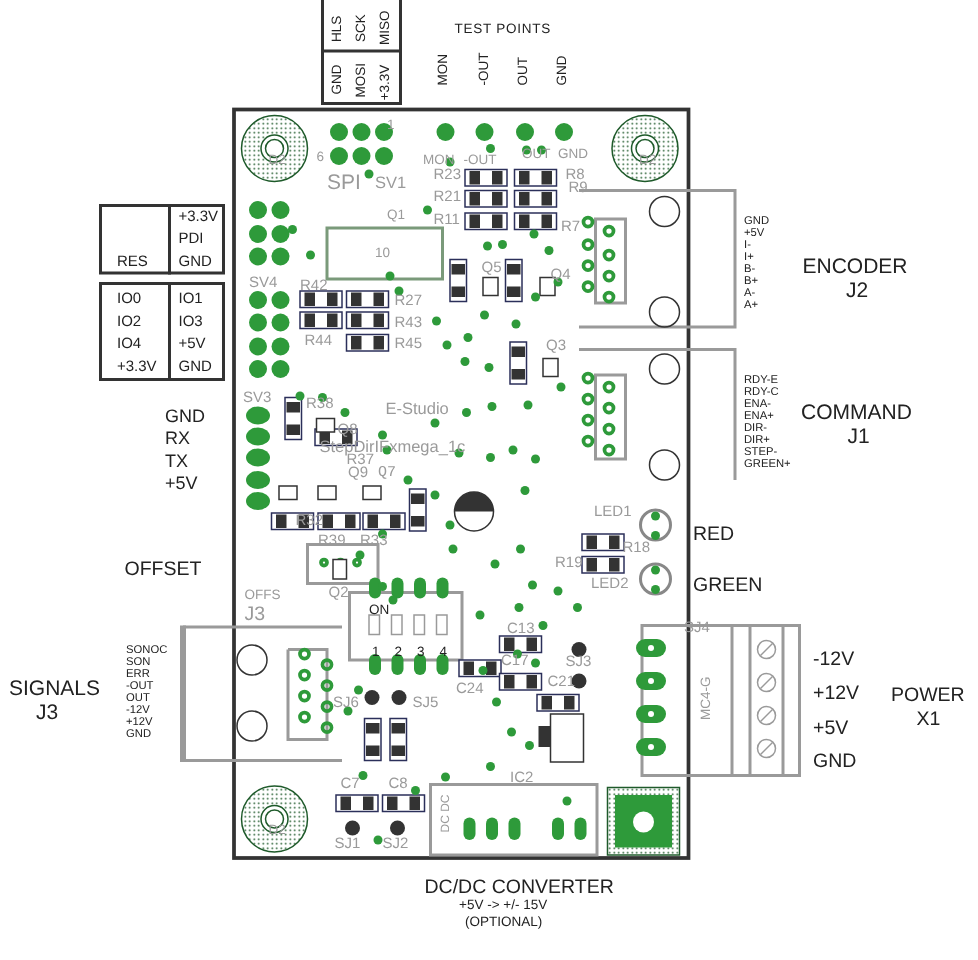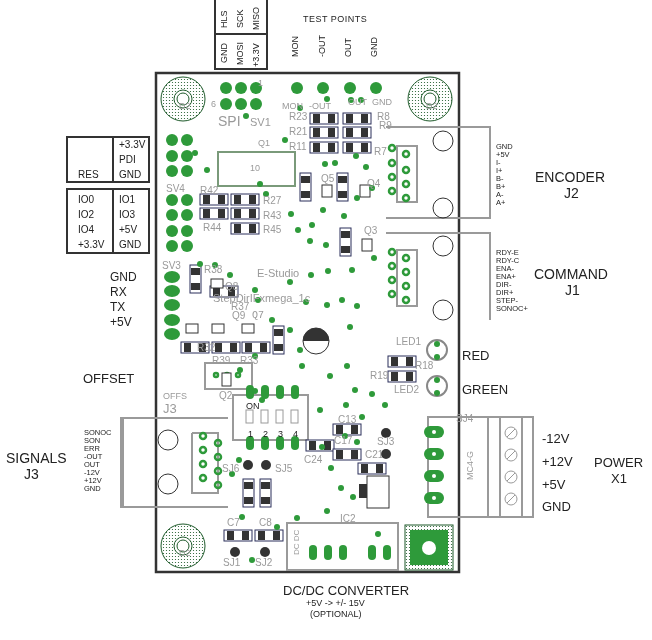--- a/index.html
+++ b/index.html
@@ -90,21 +90,21 @@
 <span class="lbl" style="left:564px;top:185px;font-size:14px;">J2</span>
 
 <div class="abs smalllist" style="left:496px;top:249px;">
   <div>RDY-E</div>
   <div>RDY-C</div>
   <div>ENA-</div>
   <div>ENA+</div>
   <div>DIR-</div>
   <div>DIR+</div>
   <div>STEP-</div>
-  <div>SONOC+</div>
+  <div>GREEN+</div>
 </div>
 <span class="lbl" style="left:534px;top:266px;font-size:14px;">COMMAND</span>
 <span class="lbl" style="left:565px;top:282px;font-size:14px;">J1</span>
 
 <span class="lbl" style="left:462px;top:348px;font-size:13px;">RED</span>
 <span class="lbl" style="left:462px;top:382px;font-size:13px;">GREEN</span>
 
 <span class="lbl" style="left:542px;top:431px;font-size:13px;">-12V</span>
 <span class="lbl" style="left:542px;top:454px;font-size:13px;">+12V</span>
 <span class="lbl" style="left:542px;top:477px;font-size:13px;">+5V</span>

